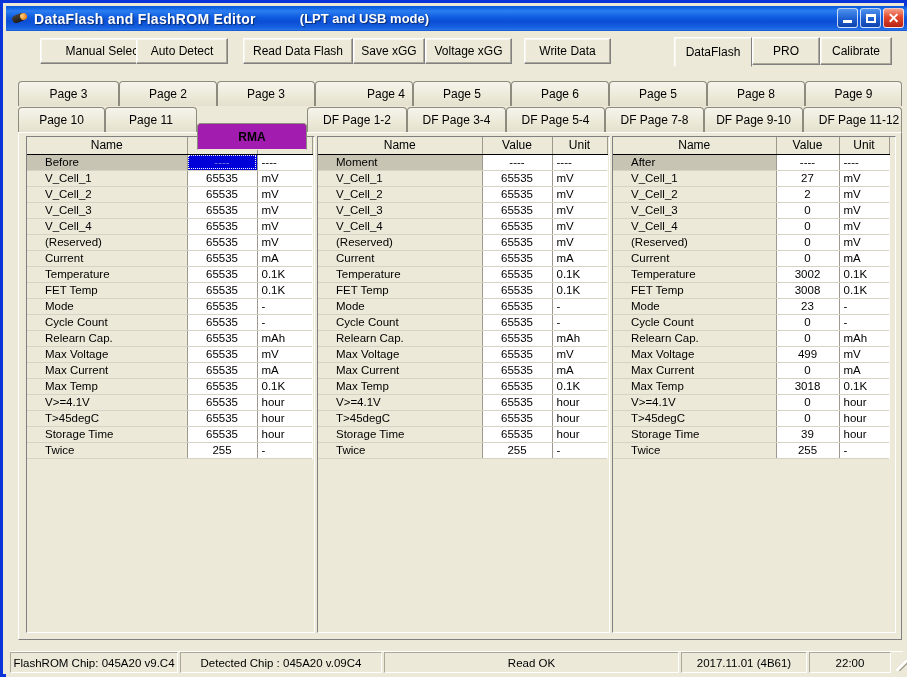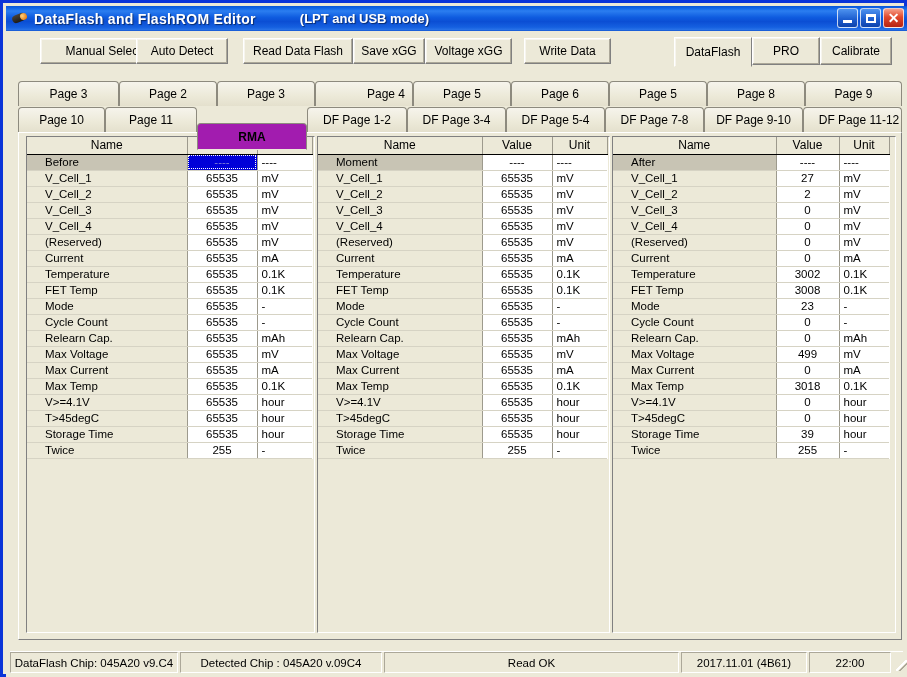--- a/index.html
+++ b/index.html
@@ -655,21 +655,21 @@
                 <td class="c-name">Twice</td>
                 <td class="c-val">255</td>
                 <td class="c-unit">-</td>
               </tr>
             </tbody>
           </table>
         </div>
       </div>
 
     <div id="statusbar">
-        <div class="sb-cell" style="width: 168px; flex: 0 0 168px;">DataFlash Chip:  045A20 v9.C4</div>
+        <div class="sb-cell" style="width: 168px; flex: 0 0 168px;">FlashROM Chip:  045A20 v9.C4</div>
         <div class="sb-cell" style="width: 202px; flex: 0 0 202px;">Detected Chip : 045A20  v.09C4</div>
         <div class="sb-cell" style="width: 295px; flex: 0 0 295px;">Read OK</div>
         <div class="sb-cell" style="width: 126px; flex: 0 0 126px;">2017.11.01  (4B61)</div>
         <div class="sb-cell" style="width: 82px; flex: 0 0 82px;">22:00</div>
         <div id="sb-grip"></div>
       </div>
 
   </div>
 </div>
 

